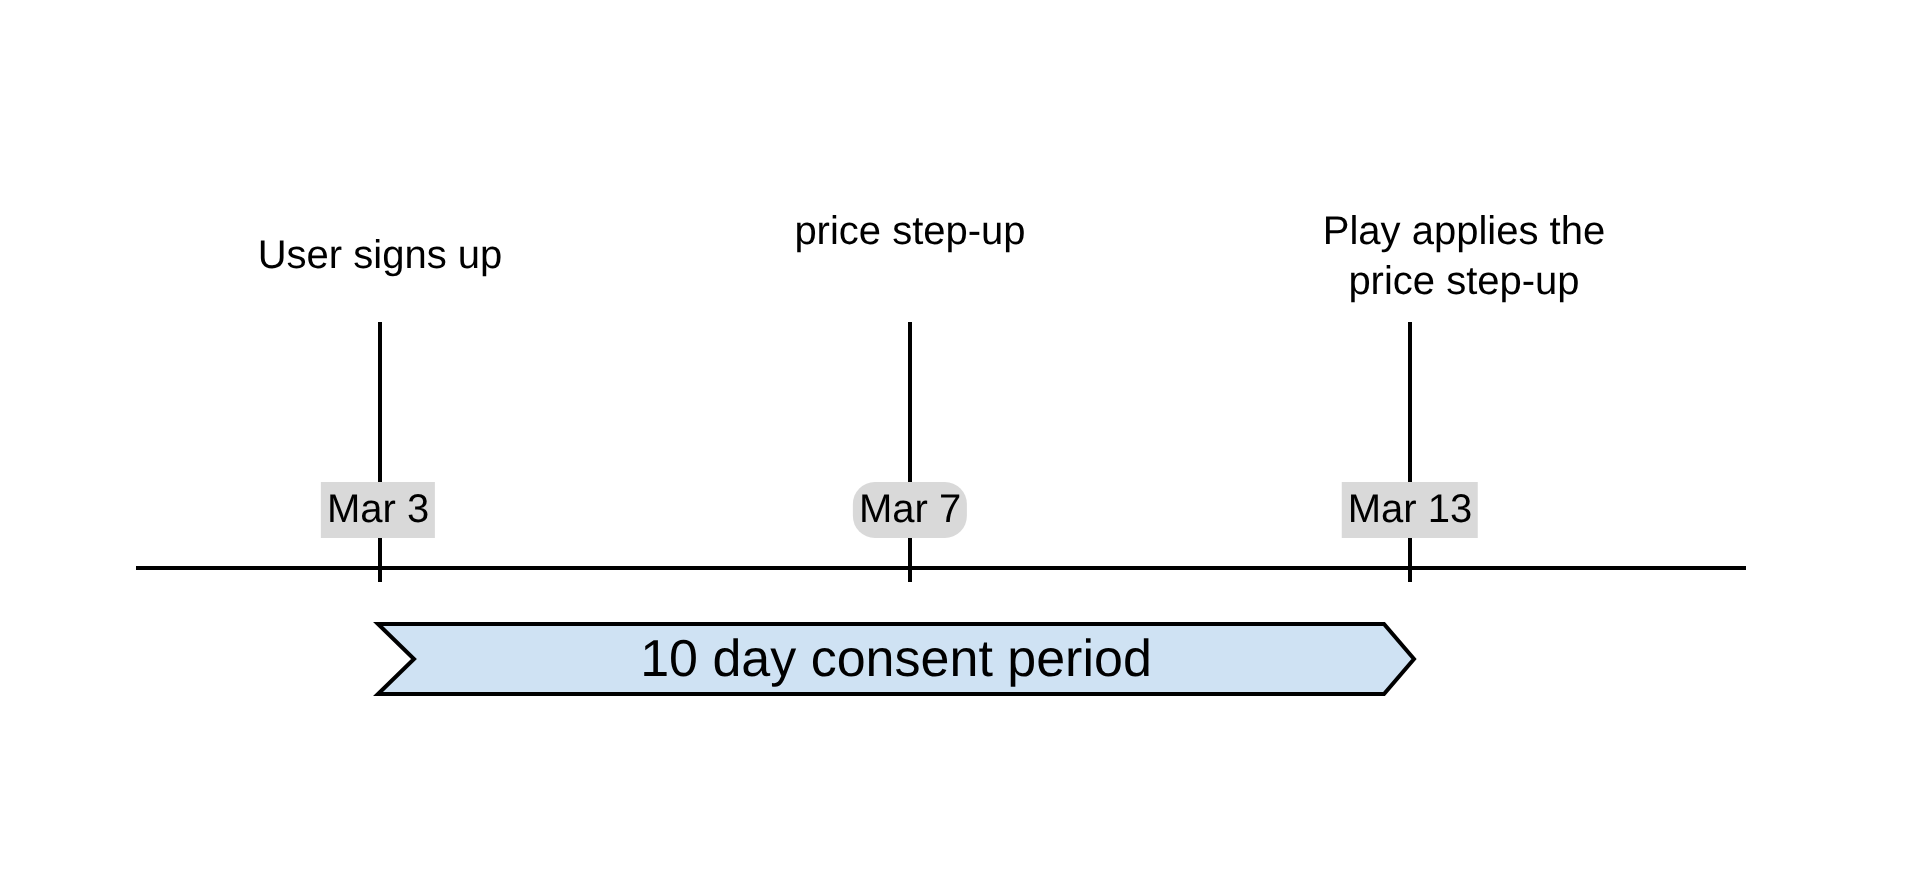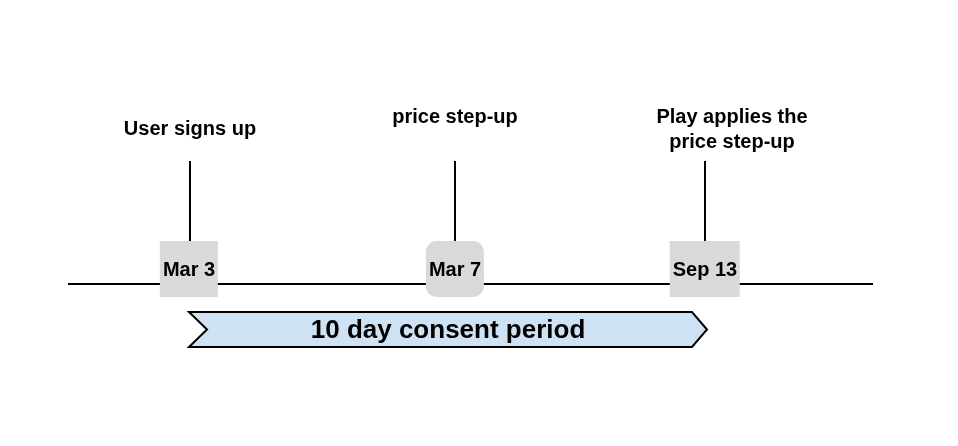--- a/index.html
+++ b/index.html
@@ -10,21 +10,20 @@
     background: #ffffff;
     font-family: "Liberation Sans", "DejaVu Sans", sans-serif;
   }
   .canvas {
     position: relative;
     width: 958px;
     height: 446px;
     background: var(--color-background, #ffffff);
     overflow: hidden;
     color: var(--color-text, #000000);
-    font-weight: bold;
   }
   .shape-layer {
     position: absolute;
     left: 0;
     top: 0;
     width: 958px;
     height: 446px;
     display: block;
   }
   .axis-line, .tick-line {
@@ -43,21 +42,21 @@
     font-size: 20px;
     line-height: 25px;
     color: var(--color-text, #000000);
   }
   .date-chip {
     position: absolute;
     transform: translateX(-50%);
     background: var(--color-label_bg, #d9d9d9);
     font-size: 20px;
     line-height: 28px;
-    padding: 14px 3px;
+    padding: 0 3px;
     white-space: nowrap;
     color: var(--color-text, #000000);
   }
   .ribbon-label {
     position: absolute;
     left: 189px;
     top: 312px;
     width: 518px;
     height: 35px;
     display: flex;
@@ -90,17 +89,17 @@
 
   <div class="event-title" style="left:582px; top:104px;">
     <div>Play applies the</div>
     <div>price step-up</div>
   </div>
 
   <div class="date-chip" style="left:189px; top:241px;">Mar 3</div>
 
   <div class="date-chip" style="left:455px; top:241px;border-radius:11px;">Mar 7</div>
 
-  <div class="date-chip" style="left:705px; top:241px;">Sep 13</div>
+  <div class="date-chip" style="left:705px; top:241px;">Mar 13</div>
 
   <div class="ribbon-label">10 day consent period</div>
 
 </div>
 
 </body></html>

